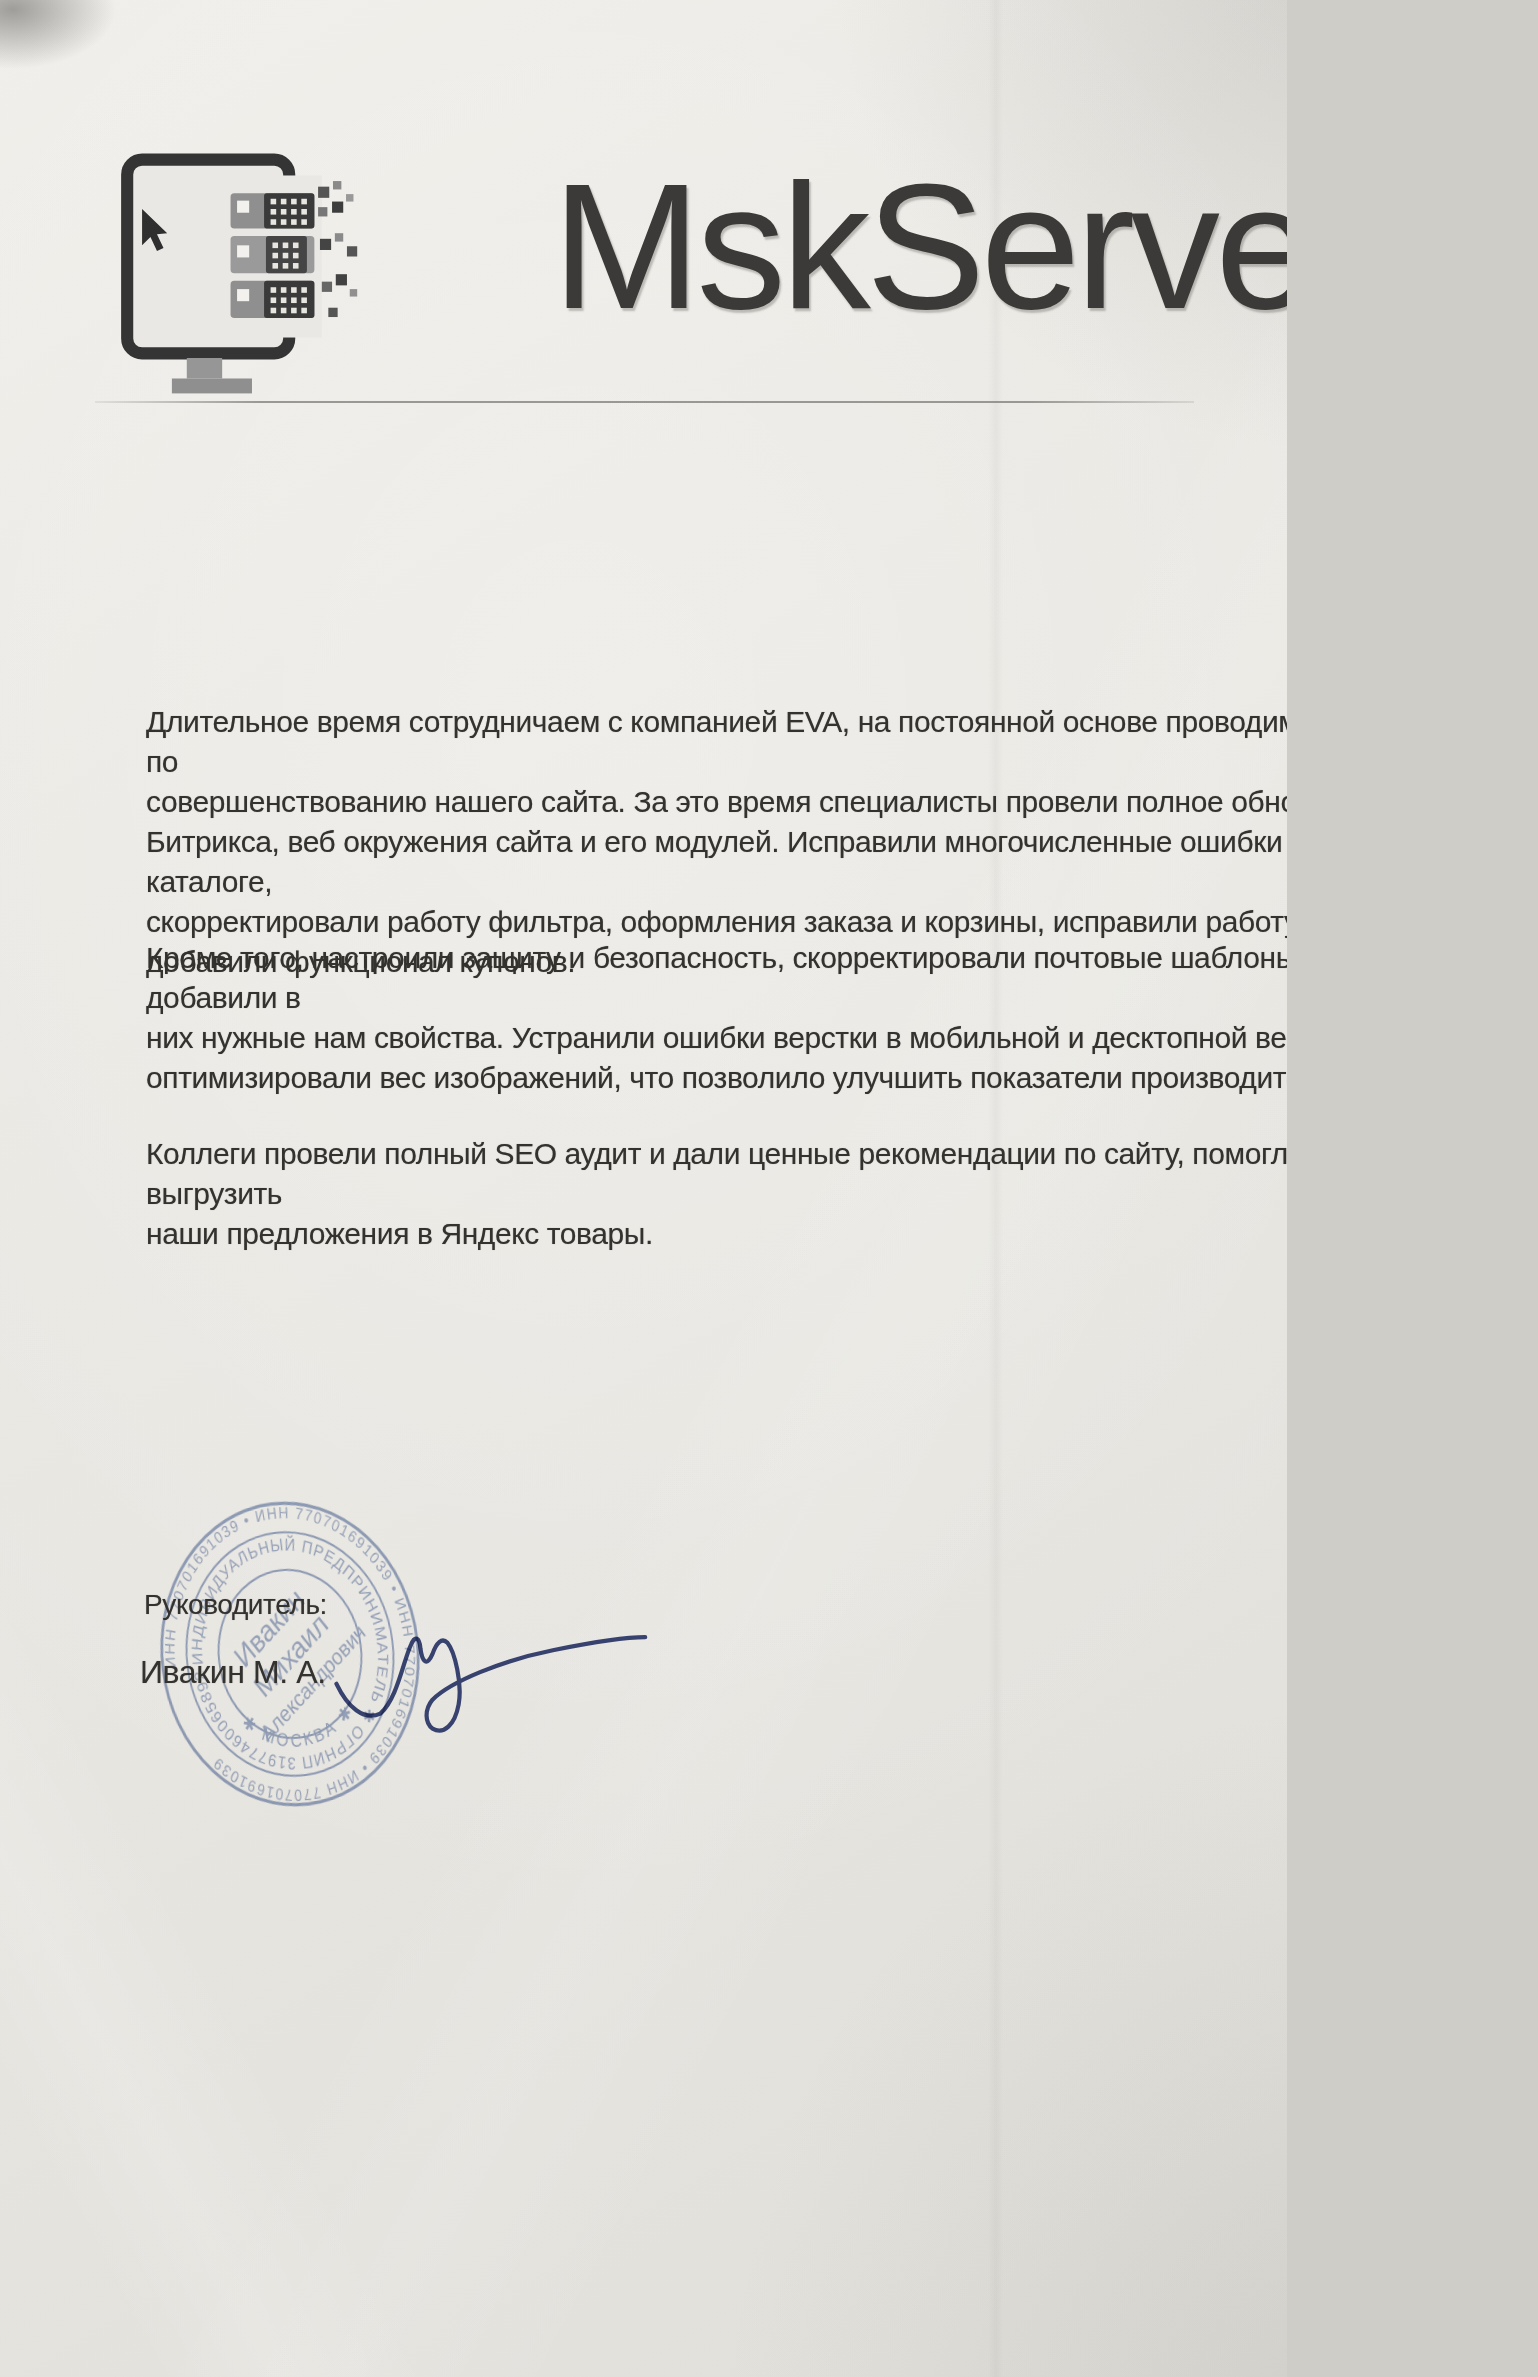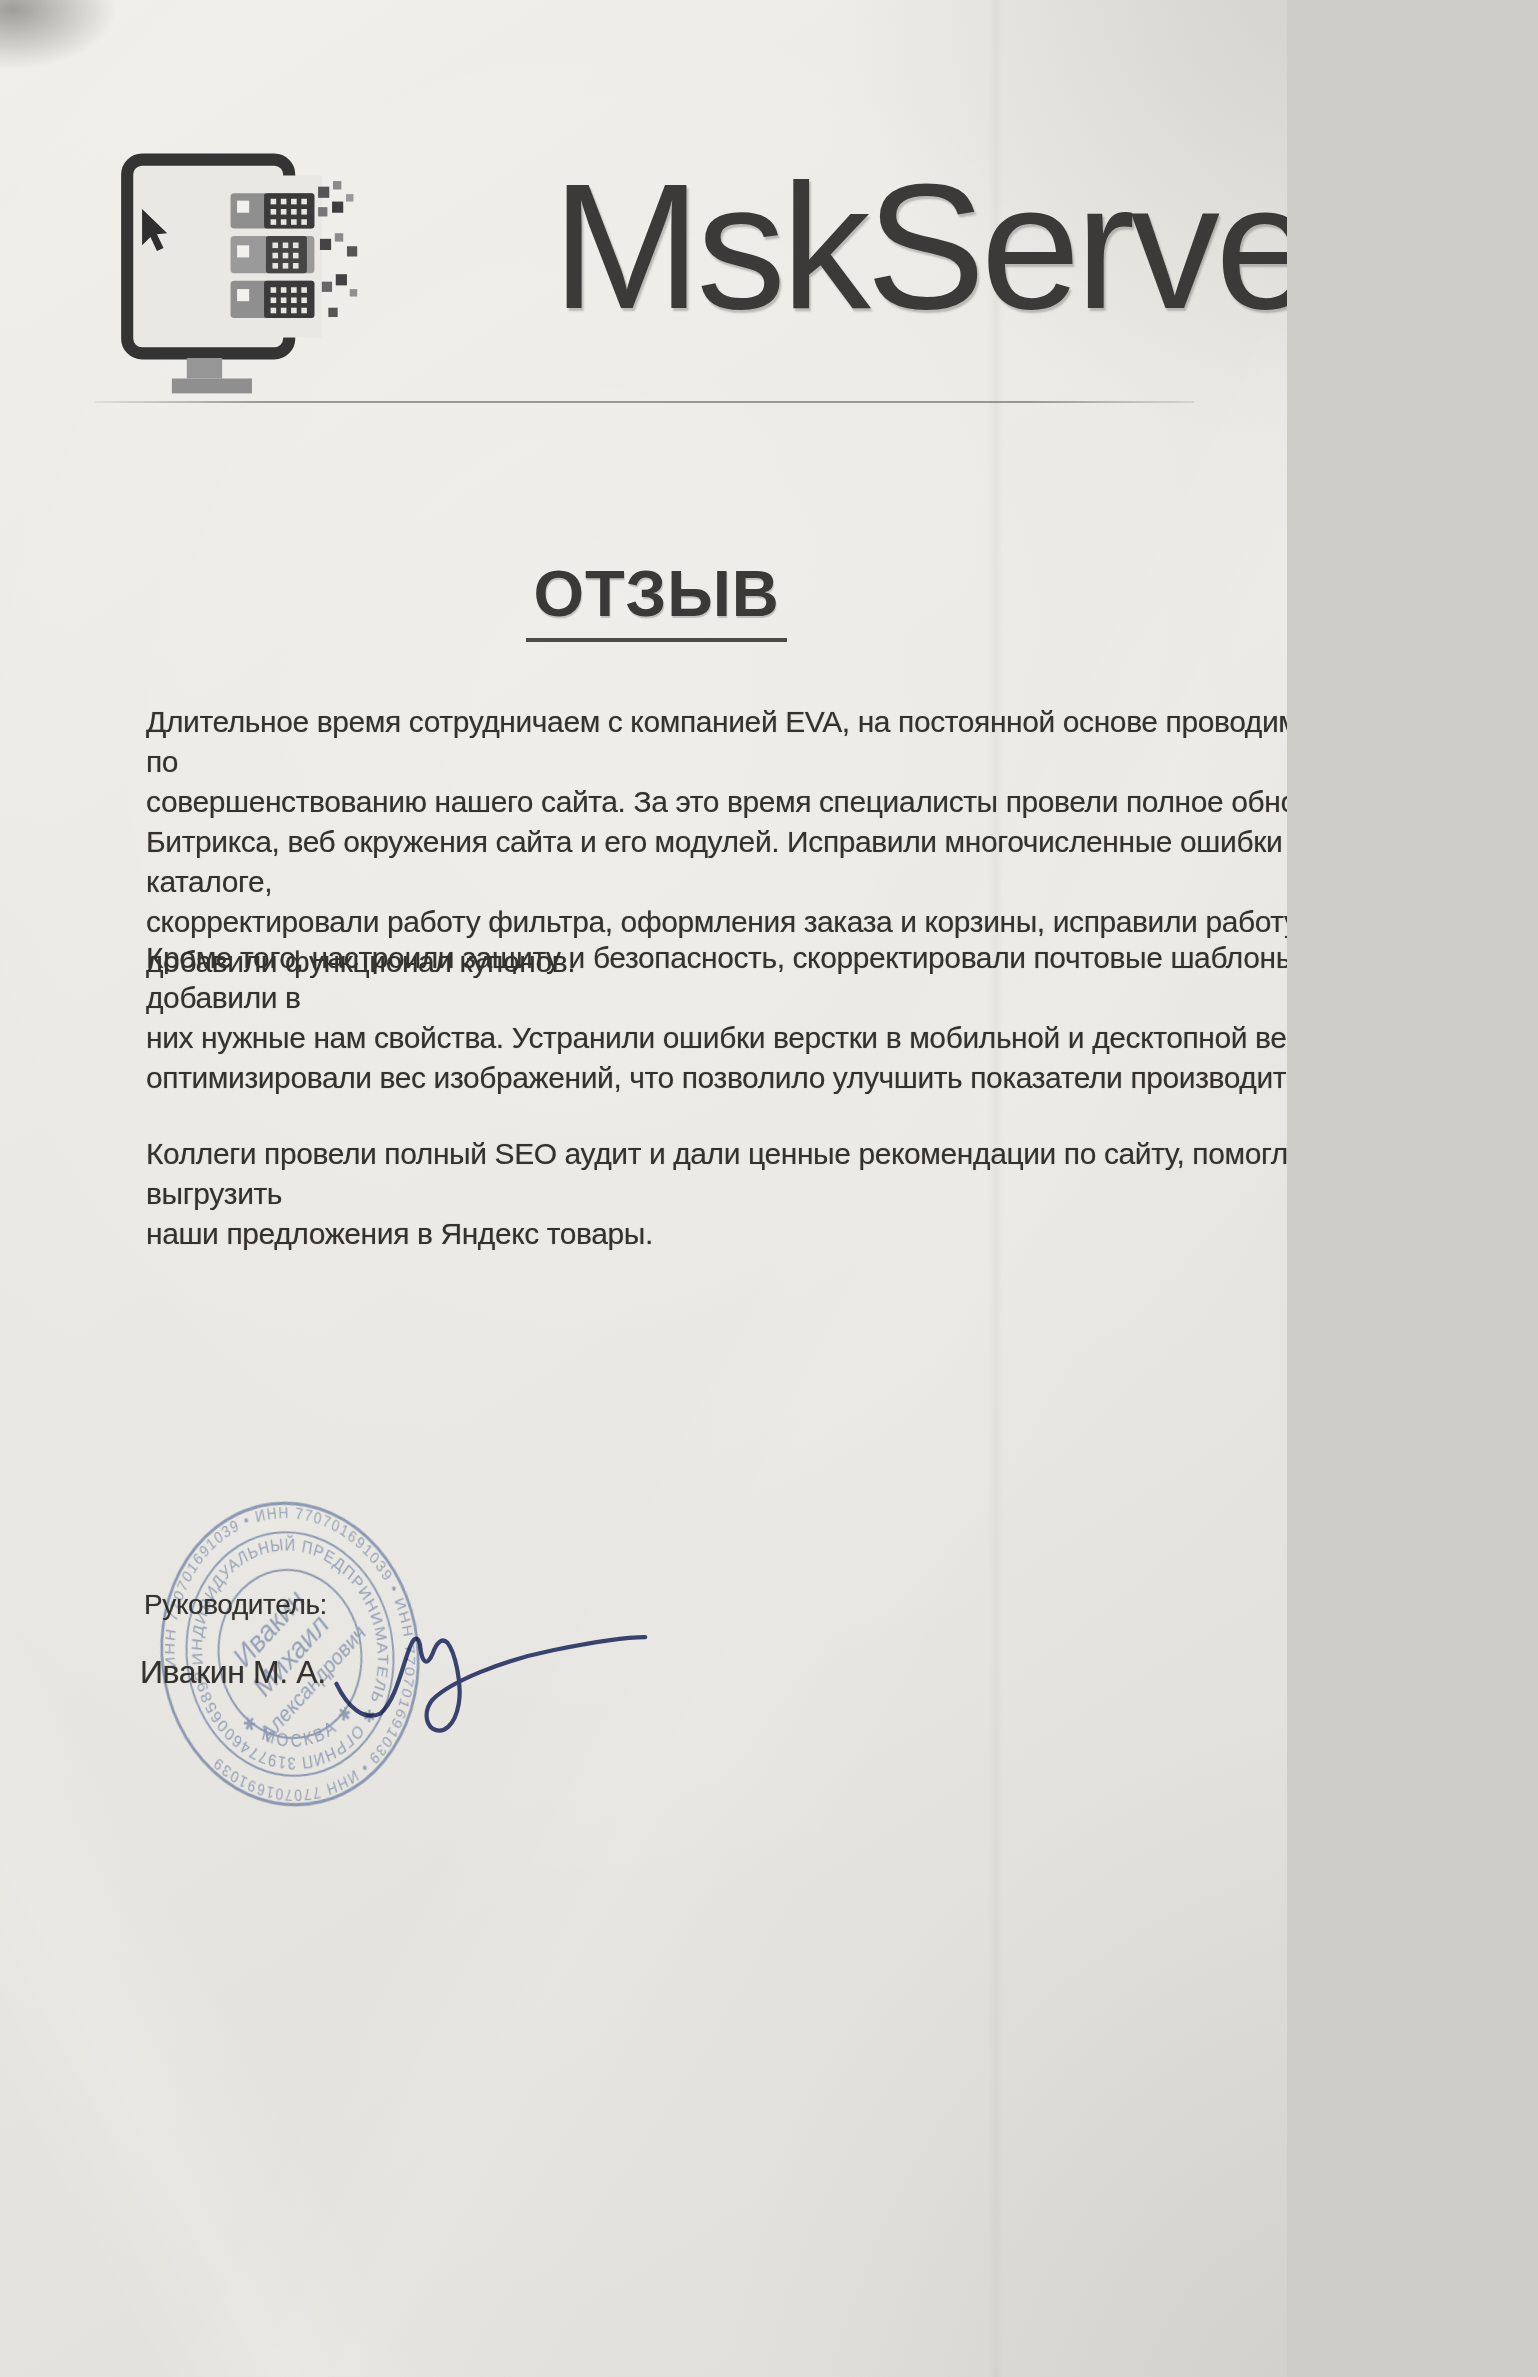--- a/index.html
+++ b/index.html
@@ -150,23 +150,20 @@
     <g>
       <rect x="105" y="296" width="38" height="22" fill="#969696"></rect>
       <rect x="89" y="318" width="86" height="16" fill="#8f8f8f"></rect>
     </g>
   </svg>
 
   <div class="brand">MskServer</div>
 
   <div class="rule"></div>
 
-  <div class="title-wrap">
-    <span class="title">ОТЗЫВ</span>
-  </div>
 
   <p class="body-text p1">Длительное время сотрудничаем с компанией EVA, на постоянной основе проводим работы по
 совершенствованию нашего сайта. За это время специалисты провели полное обновление
 Битрикса, веб окружения сайта и его модулей. Исправили многочисленные ошибки в каталоге,
 скорректировали работу фильтра, оформления заказа и корзины, исправили работу скидок,
 добавили функционал купонов.</p>
   <p class="body-text p2">Кроме того, настроили защиту и безопасность, скорректировали почтовые шаблоны и добавили в
 них нужные нам свойства. Устранили ошибки верстки в мобильной и десктопной версии,
 оптимизировали вес изображений, что позволило улучшить показатели производительности.</p>
   <p class="body-text p3">Коллеги провели полный SEO аудит и дали ценные рекомендации по сайту, помогли выгрузить

